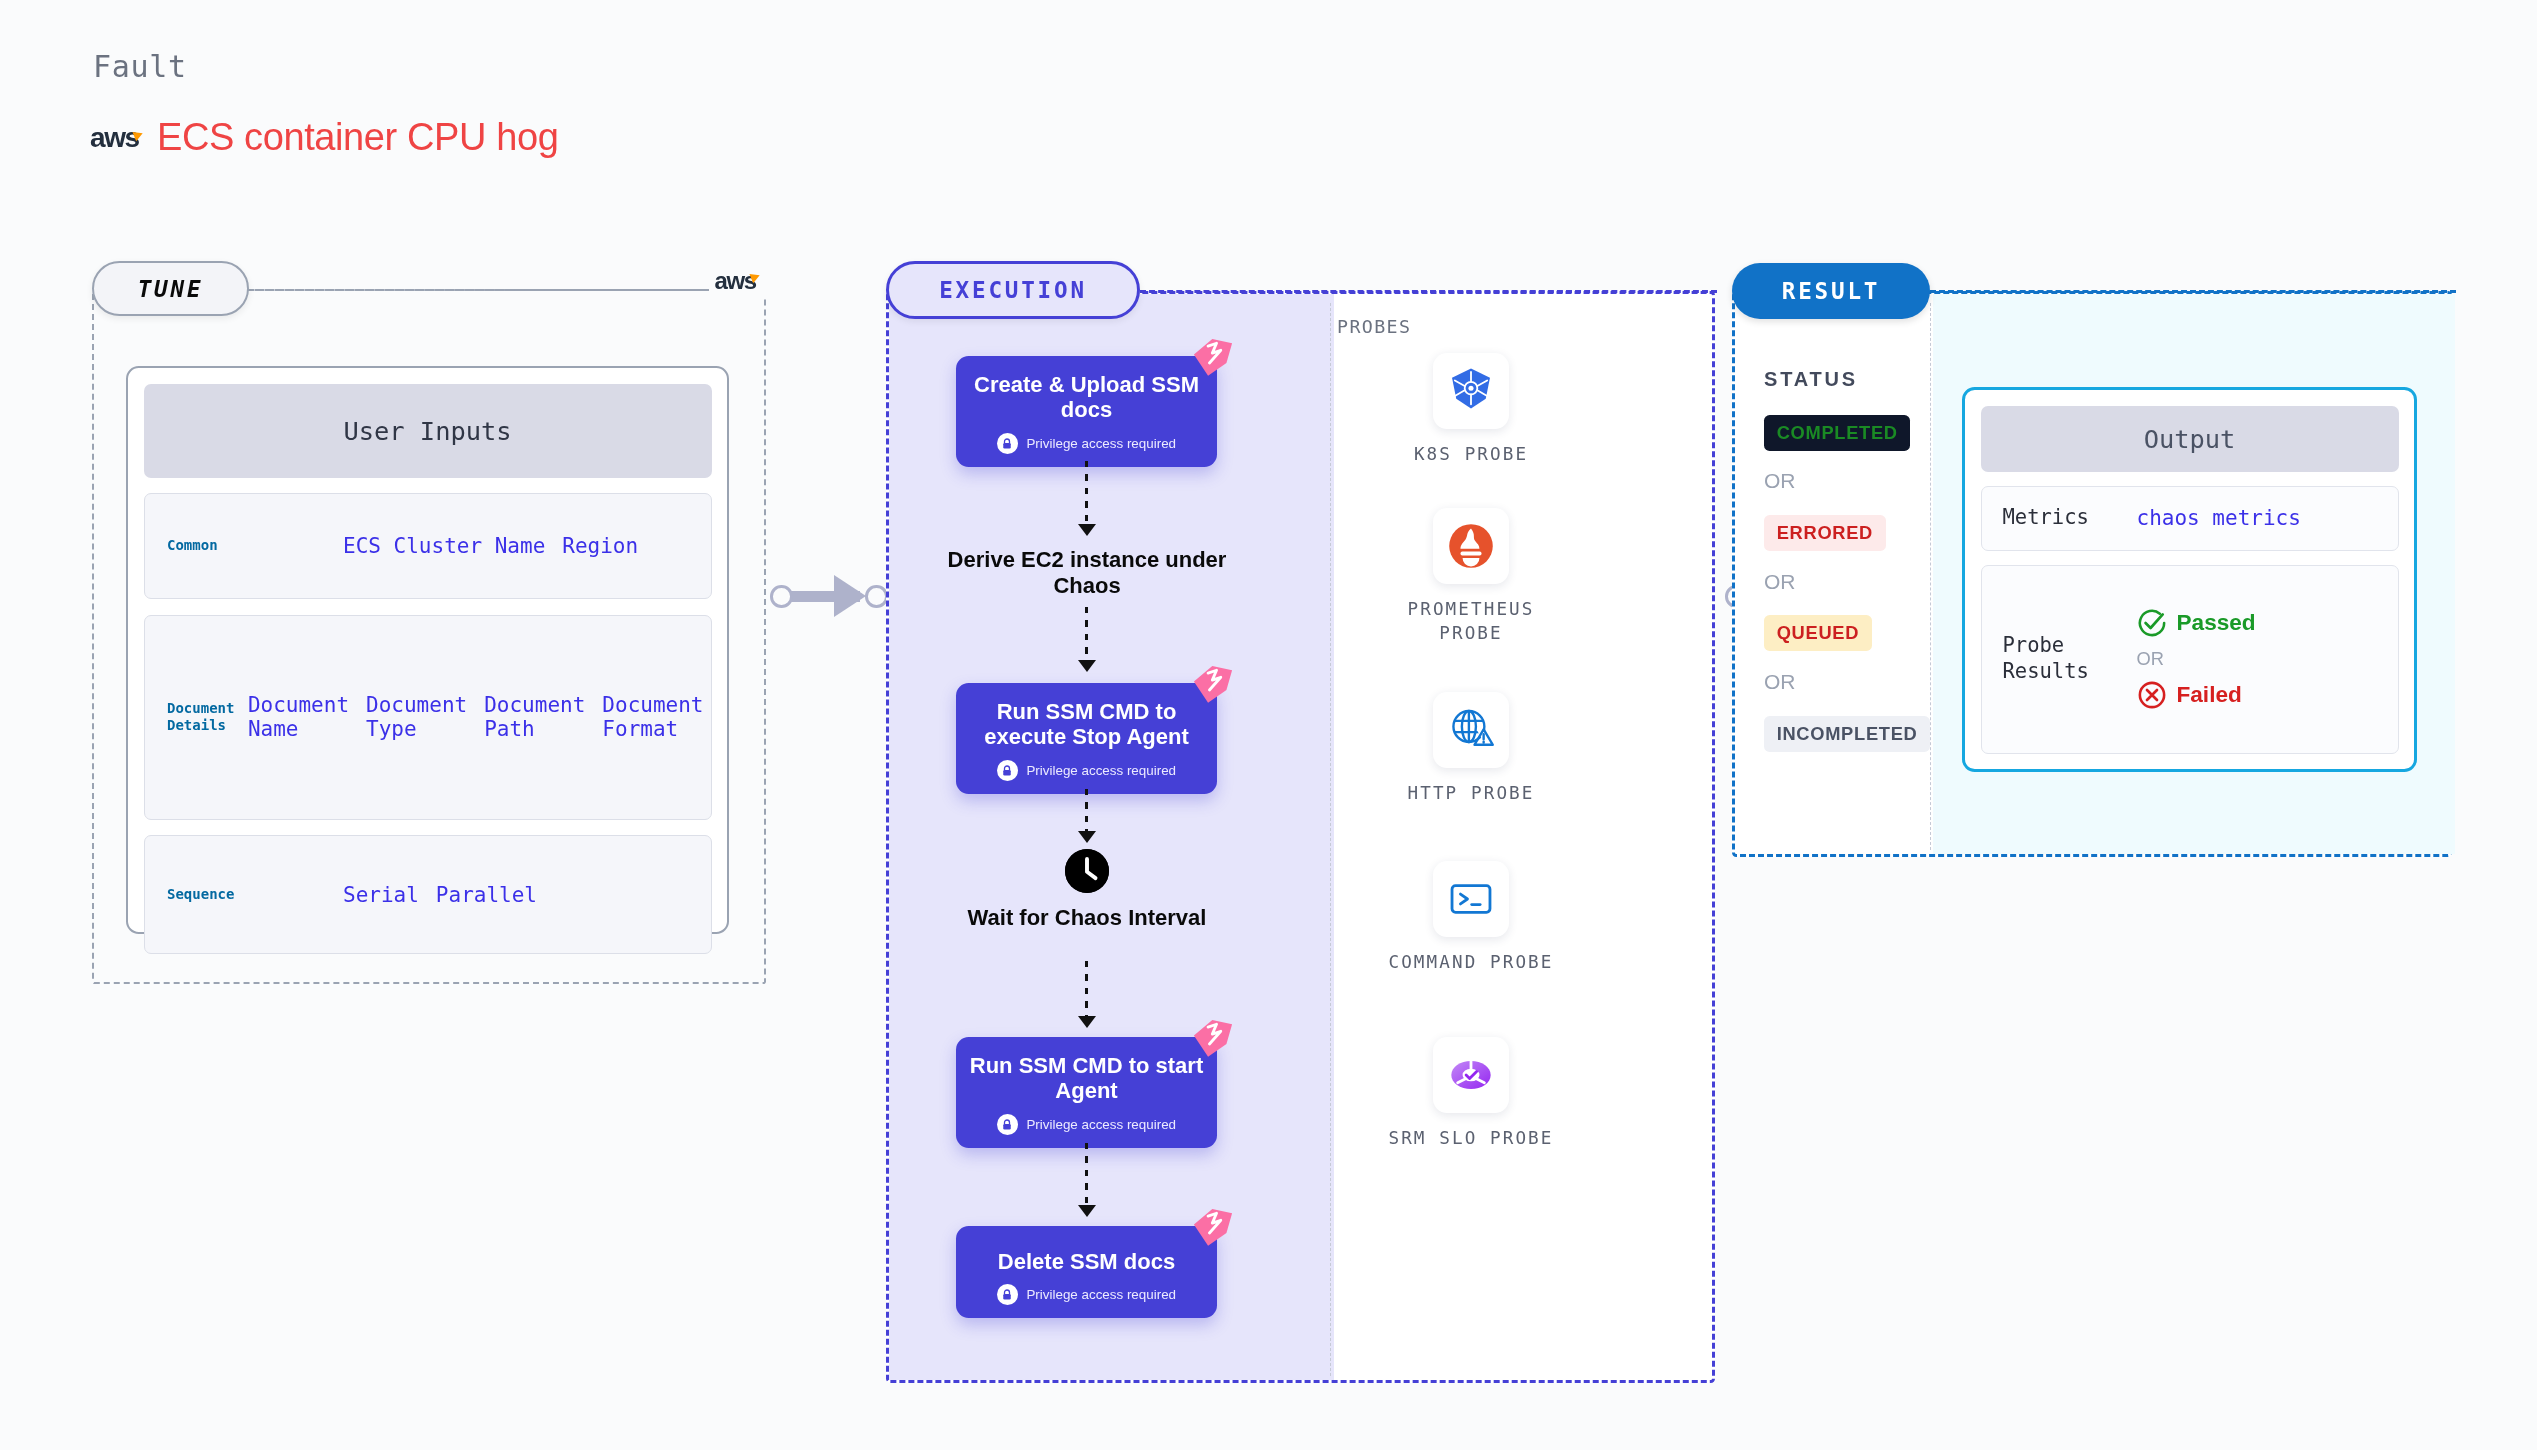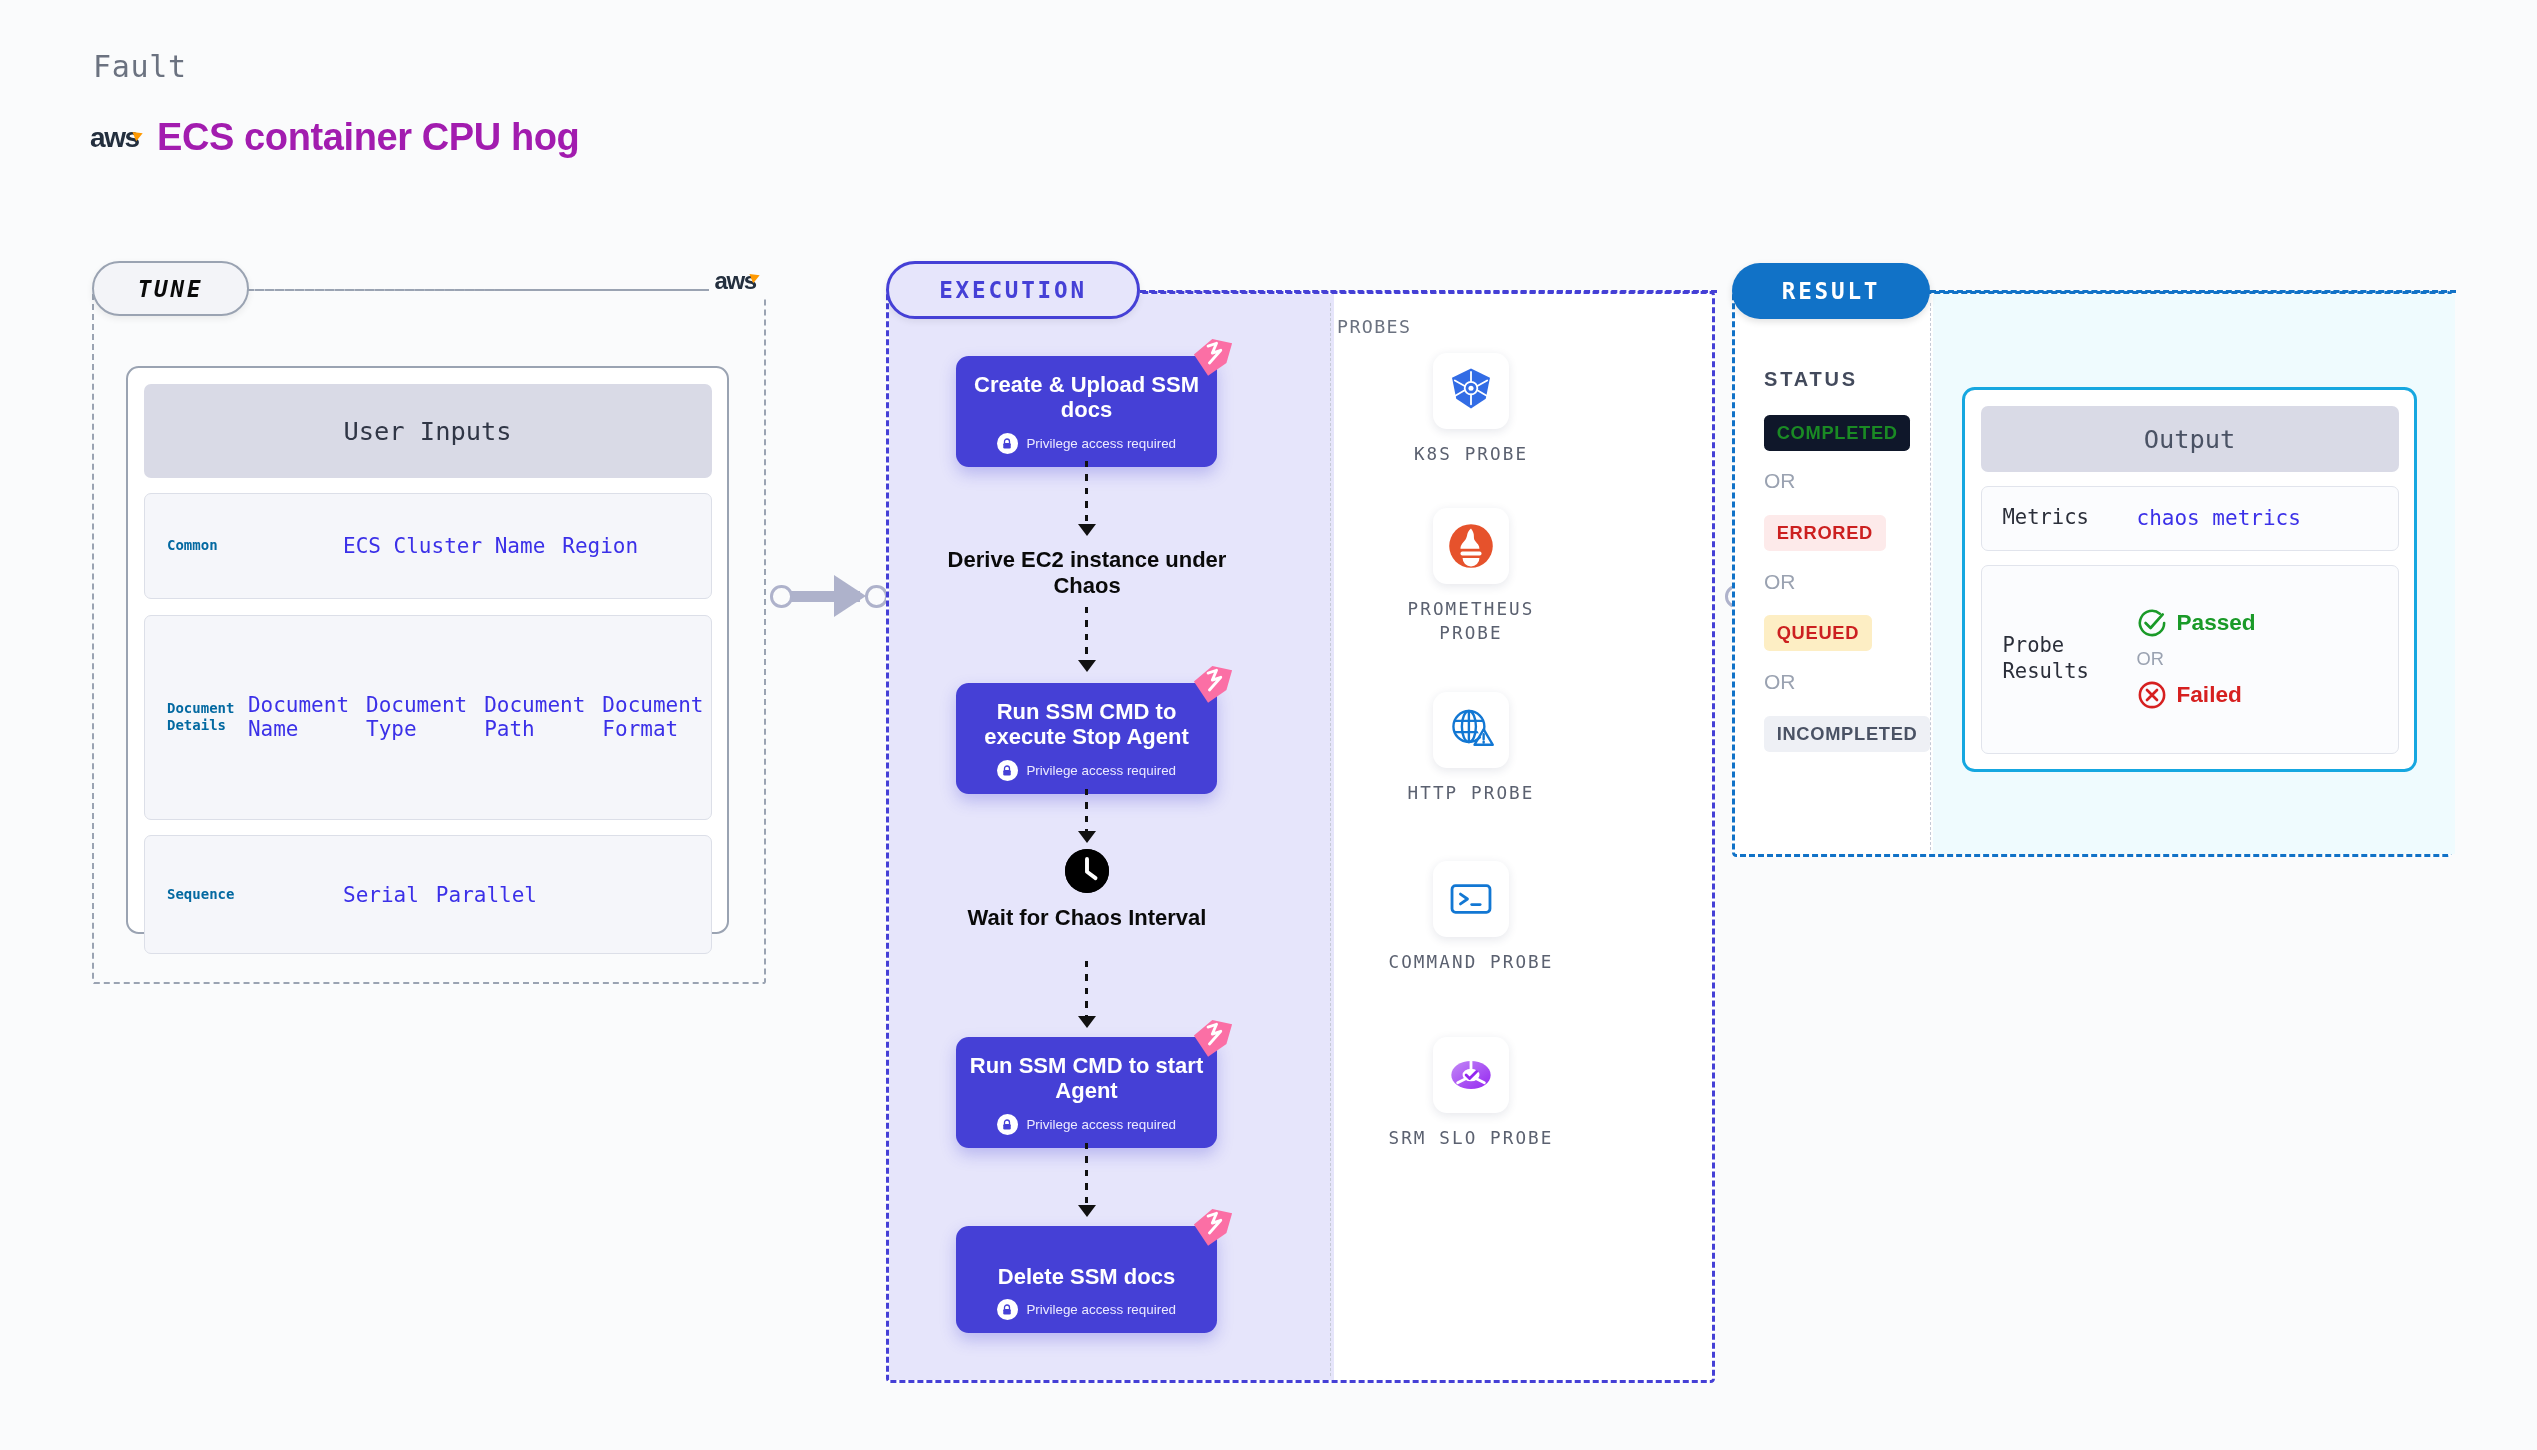--- a/index.html
+++ b/index.html
@@ -6,21 +6,21 @@
   body{
     width:2538px;height:1451px;position:relative;
     background:#fafbfc;
     font-family:"Liberation Sans", sans-serif;
     overflow:hidden;
   }
   
   #hdr-fault{position:absolute;left:93px;top:49px;font-size:30px;color:#6b7280;
     font-family:"DejaVu Sans Mono", monospace;letter-spacing:0.7px;}
   #hdr-row{position:absolute;left:90px;top:116px;display:flex;align-items:center;gap:18.3px;}
-  #hdr-title{font-size:38px;font-weight:bold;color:#a21caf;letter-spacing:-0.4px;}
+  #hdr-title{font-size:38px;font-weight:normal;color:#ef4444;letter-spacing:-0.4px;}
   .awslogo{position:relative;display:block;}
   .awslogo .awstxt{font-size:28px;font-weight:bold;color:#232f3e;letter-spacing:-1.4px;line-height:1;}
   .awslogo .smile{position:relative;height:11.3px;width:100%;}
   .awslogo .smile::after{content:"";position:absolute;left:2%;top:-4.2px;width:96%;height:14px;
     border-bottom:4.2px solid #ff9900;border-radius:0 0 50% 50%/0 0 100% 100%;}
   .awslogo .smile::before{content:"";position:absolute;right:-4.2px;top:-7px;
     border-left:9.2px solid #ff9900;border-top:5px solid transparent;border-bottom:5px solid transparent;
     transform:rotate(-22deg);}
   
   .panel{position:absolute;box-sizing:border-box;}
@@ -256,21 +256,21 @@
   </div>
 </div>
 <div class="conn" style="left:1085px;top:1143px;height:65px;"></div>
 <div class="arrowhead" style="left:1078px;top:1205px;"></div>
 
 <div class="node" style="left:956px;top:1226px;">
   <svg class="flag" viewBox="0 0 62 58">
     <path d="M4 22 L30 0 L58 6 L50 34 L24 52 Z" fill="#fb6fa5"></path>
     <path d="M24 10 L36 6 L30 20 L42 16 L26 34" stroke="#ffffff" stroke-width="4" fill="none" stroke-linecap="round" stroke-linejoin="round"></path>
   </svg>
-  <div class="ttl" style="margin-top:22px;">Delete SSM docs</div>
+  <div class="ttl" style="margin-top:7px;">Delete SSM docs</div>
   <div class="priv">
     <span class="lockbadge">
       <svg viewBox="0 0 24 24">
           <path d="M7 10V7a5 5 0 0 1 10 0v3" stroke="#4540d6" stroke-width="2.6" fill="none"></path>
           <rect x="4.5" y="10" width="15" height="11" rx="2.5" fill="#4540d6"></rect>
         </svg>
     </span>
     <span>Privilege access required</span>
   </div>
 </div>

